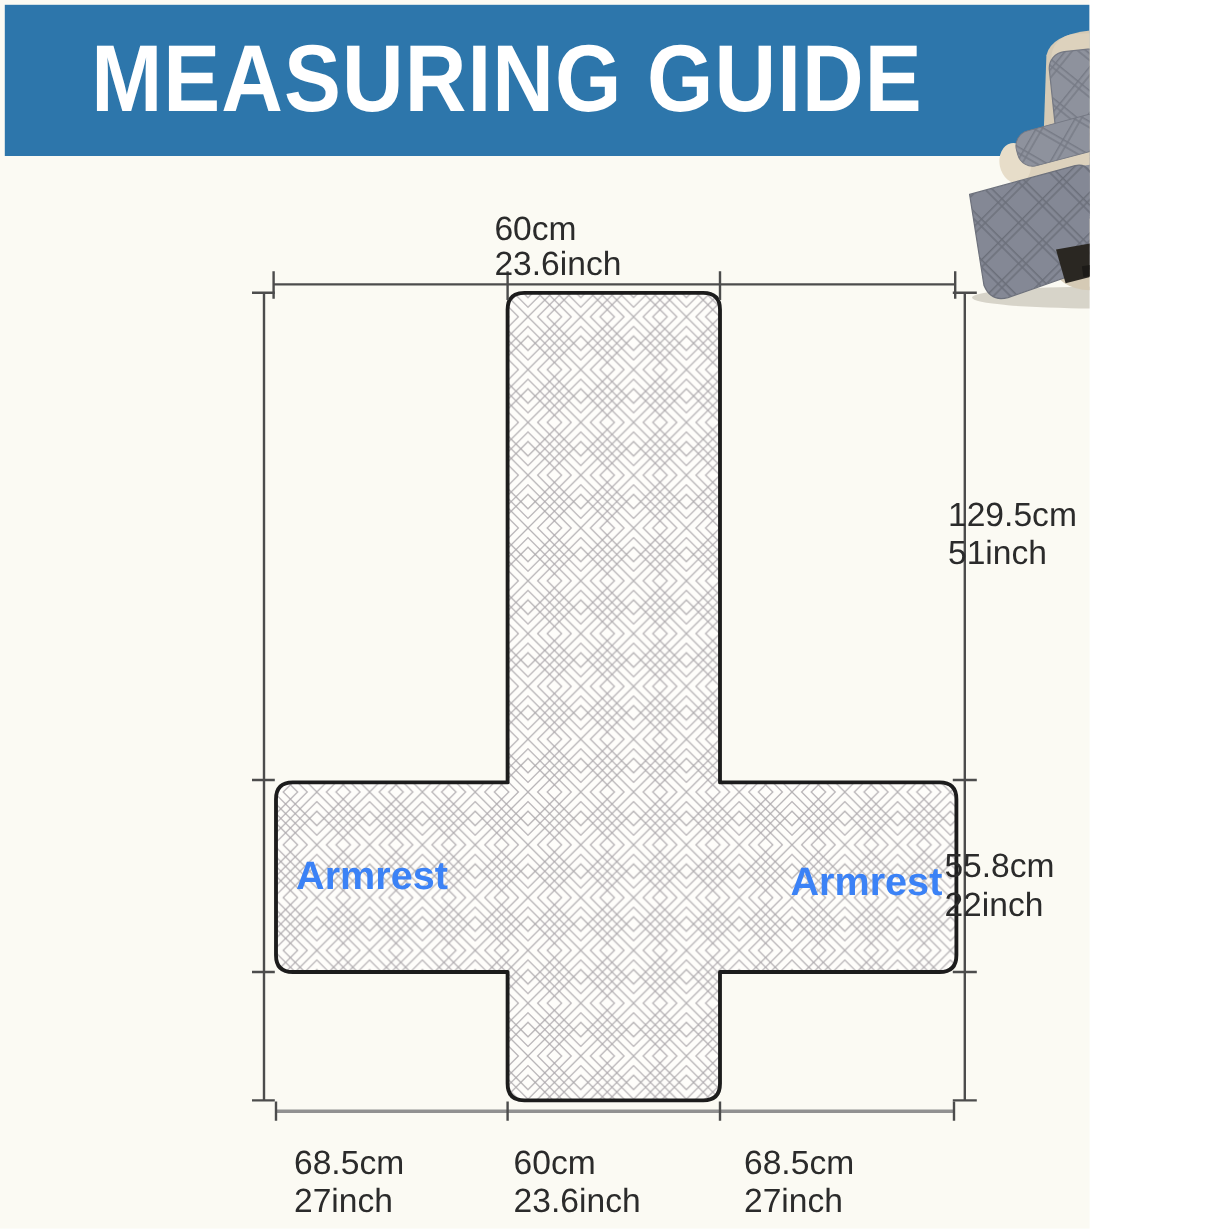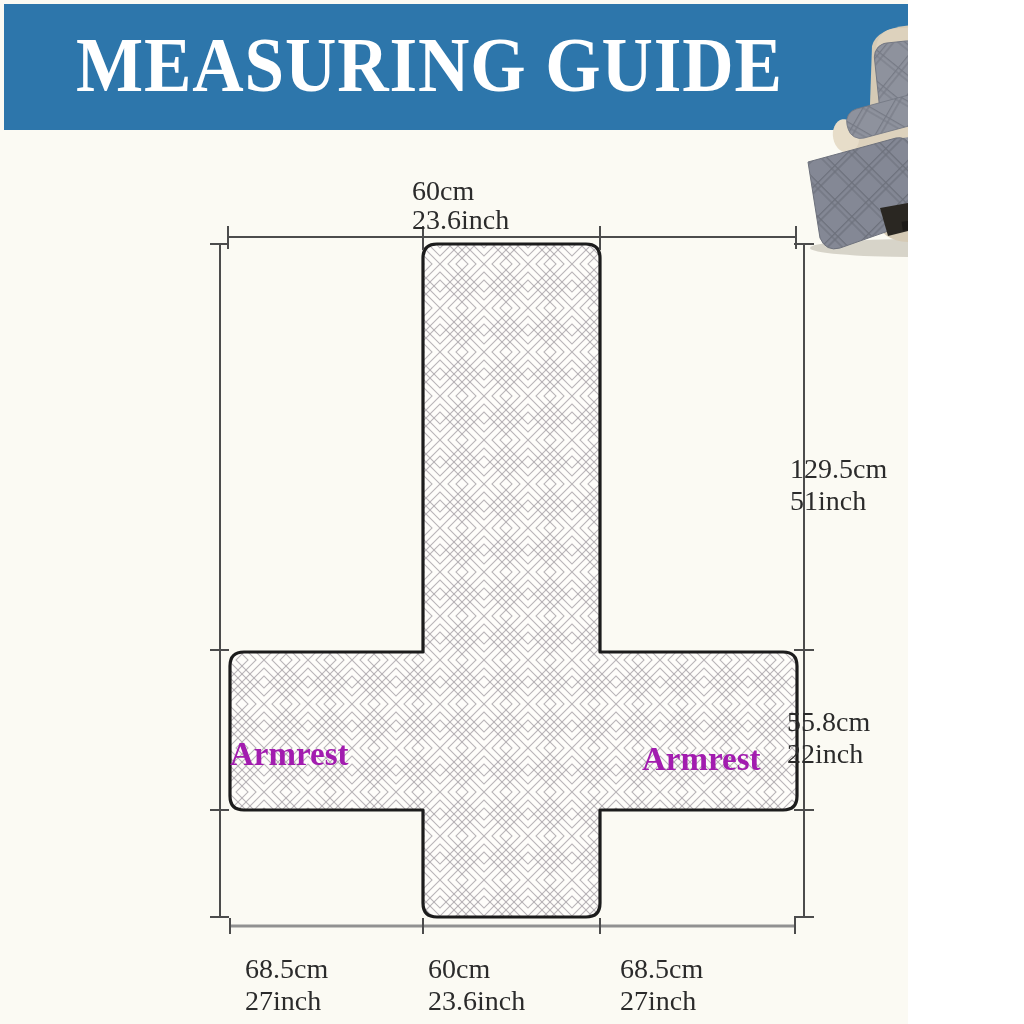--- a/index.html
+++ b/index.html
@@ -1,19 +1,19 @@
 <!DOCTYPE html>
 <html><head>
 <meta charset="utf-8">
 <style>
   html,body{margin:0;padding:0;background:#ffffff;}
   .page{
     position:relative;width:908px;height:1024px;overflow:hidden;
     background:#fbfaf3;
-    font-family:Liberation Serif, serif;
+    font-family:Liberation Sans, sans-serif;
   }
   
   .banner{
     position:absolute;left:4px;top:4px;right:0;height:126px;
     background:#2d76ab;
   }
   .banner h1{
     position:absolute;left:72px;top:50%;margin:0;
     transform:translateY(-52%) scaleX(.9);transform-origin:left center;
     font-size:79px;font-weight:bold;letter-spacing:1px;color:#ffffff;
@@ -21,30 +21,30 @@
   }
   
   .diagram-svg{position:absolute;left:0;top:0;width:1024px;height:1024px;z-index:1;}
   
   .dim{
     position:absolute;color:#2b2b2b;
     font-size:28px;line-height:32px;z-index:2;
   }
   .dim div{white-space:nowrap;}
   .dim-top{left:412px;top:176px;width:200px;line-height:29px;}
-  .dim-back{left:790px;top:413px;width:130px;margin-top:40px;}
+  .dim-back{left:790px;top:413px;width:130px;}
   .dim-armrest-h{left:787px;top:706px;width:130px;}
   .dim-front-h{left:790px;top:837px;width:130px;}
   .dim-bottom-left{left:245px;top:953px;width:170px;}
   .dim-bottom-center{left:428px;top:953px;width:170px;}
   .dim-bottom-right{left:620px;top:953px;width:170px;}
   
   .zone{
-    position:absolute;text-align:left;color:#a21caf;
-    font-size:33px;font-weight:bold;z-index:2;white-space:nowrap;margin-top:25px;
+    position:absolute;text-align:center;color:#3b82f6;
+    font-size:33px;font-weight:bold;z-index:2;white-space:nowrap;
   }
   .zone-armrest-left{left:230px;top:711px;width:160px;}
   .zone-armrest-right{left:642px;top:716px;width:160px;}
   .zone-front{left:432px;top:841px;width:160px;}
   
   .chair-svg{position:absolute;left:784px;top:12px;width:240px;height:248px;z-index:3;}
 </style>
 </head>
 <body>
 

